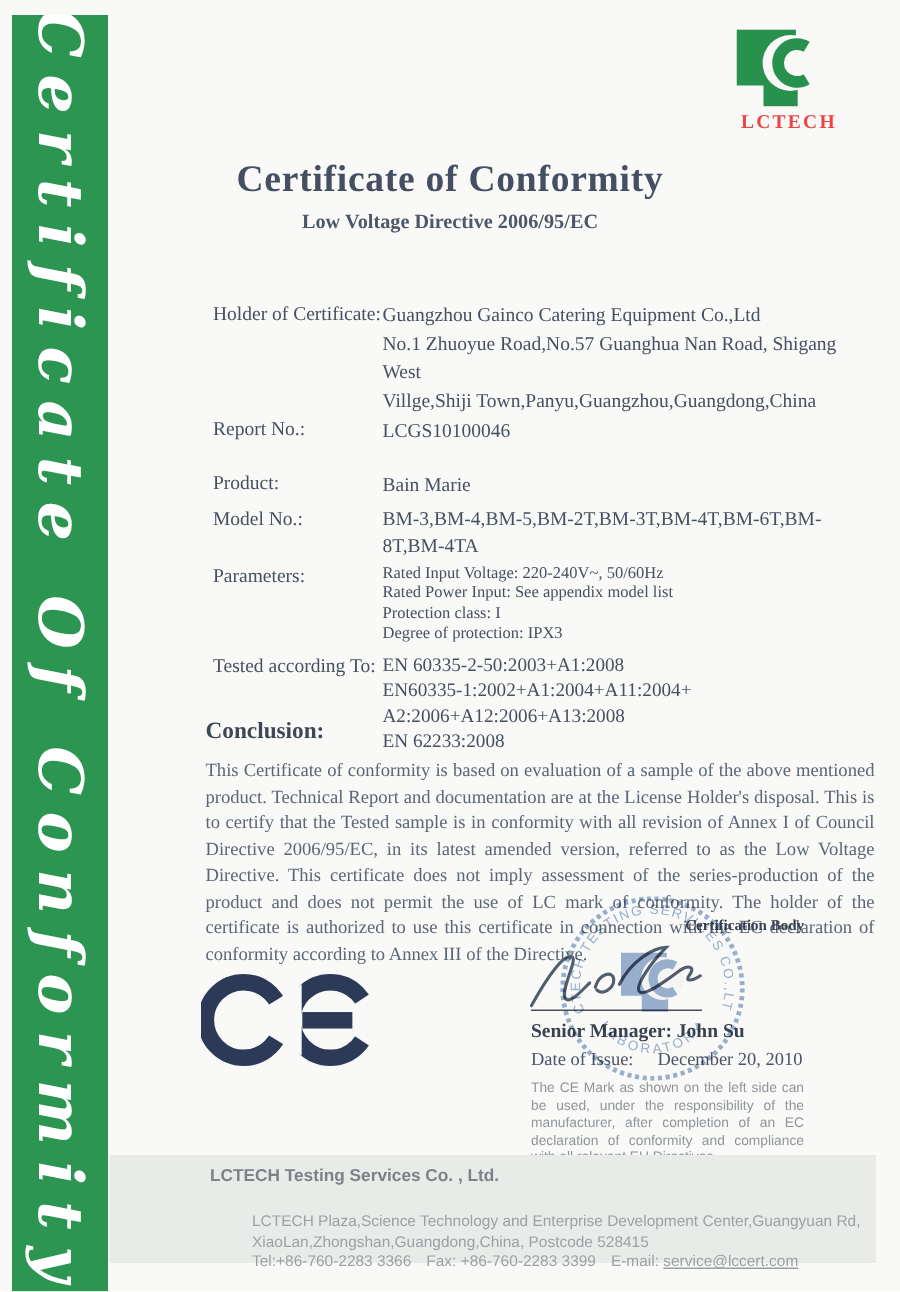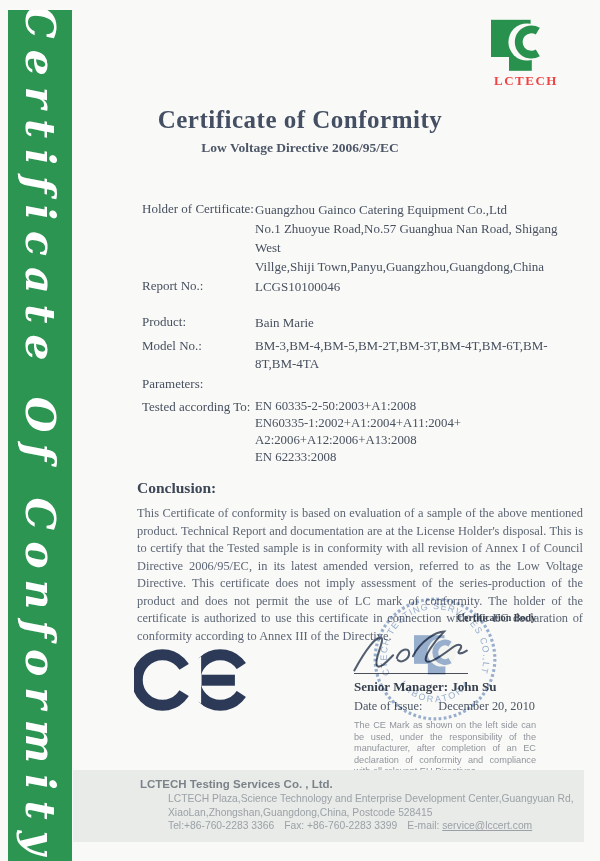--- a/index.html
+++ b/index.html
@@ -70,21 +70,21 @@
   .date-line .date-value{margin-left:16px;}
   .cert .note{margin-top:6px;width:182px;font-family:"Liberation Sans",sans-serif;
     font-size:9.2px;line-height:11.6px;color:#90959c;text-align:justify;}
 
   
   .stamp{position:absolute;left:372px;top:596px;opacity:.82;mix-blend-mode:multiply;}
 
   
   .footer{position:absolute;left:73px;top:770px;width:511px;height:72px;background:var(--footer-bg);
     padding:8px 10px 0 67px;font-family:"Liberation Sans",sans-serif;color:var(--footer-text);}
-  .footer-company{font-size:11.5px;font-weight:bold;color:var(--footer-head);margin-bottom:2px;}
+  .footer-company{font-size:11.5px;font-weight:bold;color:var(--footer-head);margin-bottom:18px;}
   .footer-line{font-size:10.3px;line-height:13.5px;padding-left:28px;}
   .footer .email{text-decoration:underline;color:var(--footer-text);cursor:pointer;}
   .footer .sep{display:inline-block;width:10px;}
 </style>
 </head>
 <body>
 
 <div class="page">
 
   <svg width="0" height="0" style="position:absolute">
@@ -135,20 +135,26 @@
       </div>
     </div>
     <div class="row row-model">
       <div class="label">Model No.:</div>
       <div class="value">
         <div>BM-3,BM-4,BM-5,BM-2T,BM-3T,BM-4T,BM-6T,BM-8T,BM-4TA</div>
       </div>
     </div>
     <div class="row row-params">
       <div class="label">Parameters:</div>
+      <div class="value">
+        <div>Rated Input Voltage: 220-240V~, 50/60Hz</div>
+        <div>Rated Power Input: See appendix model list</div>
+        <div>Protection class: I</div>
+        <div>Degree of protection: IPX3</div>
+      </div>
     </div>
     <div class="row row-tested">
       <div class="label">Tested according To:</div>
       <div class="value">
         <div>EN 60335-2-50:2003+A1:2008</div>
         <div>EN60335-1:2002+A1:2004+A11:2004+</div>
         <div>A2:2006+A12:2006+A13:2008</div>
         <div>EN 62233:2008</div>
       </div>
     </div>

